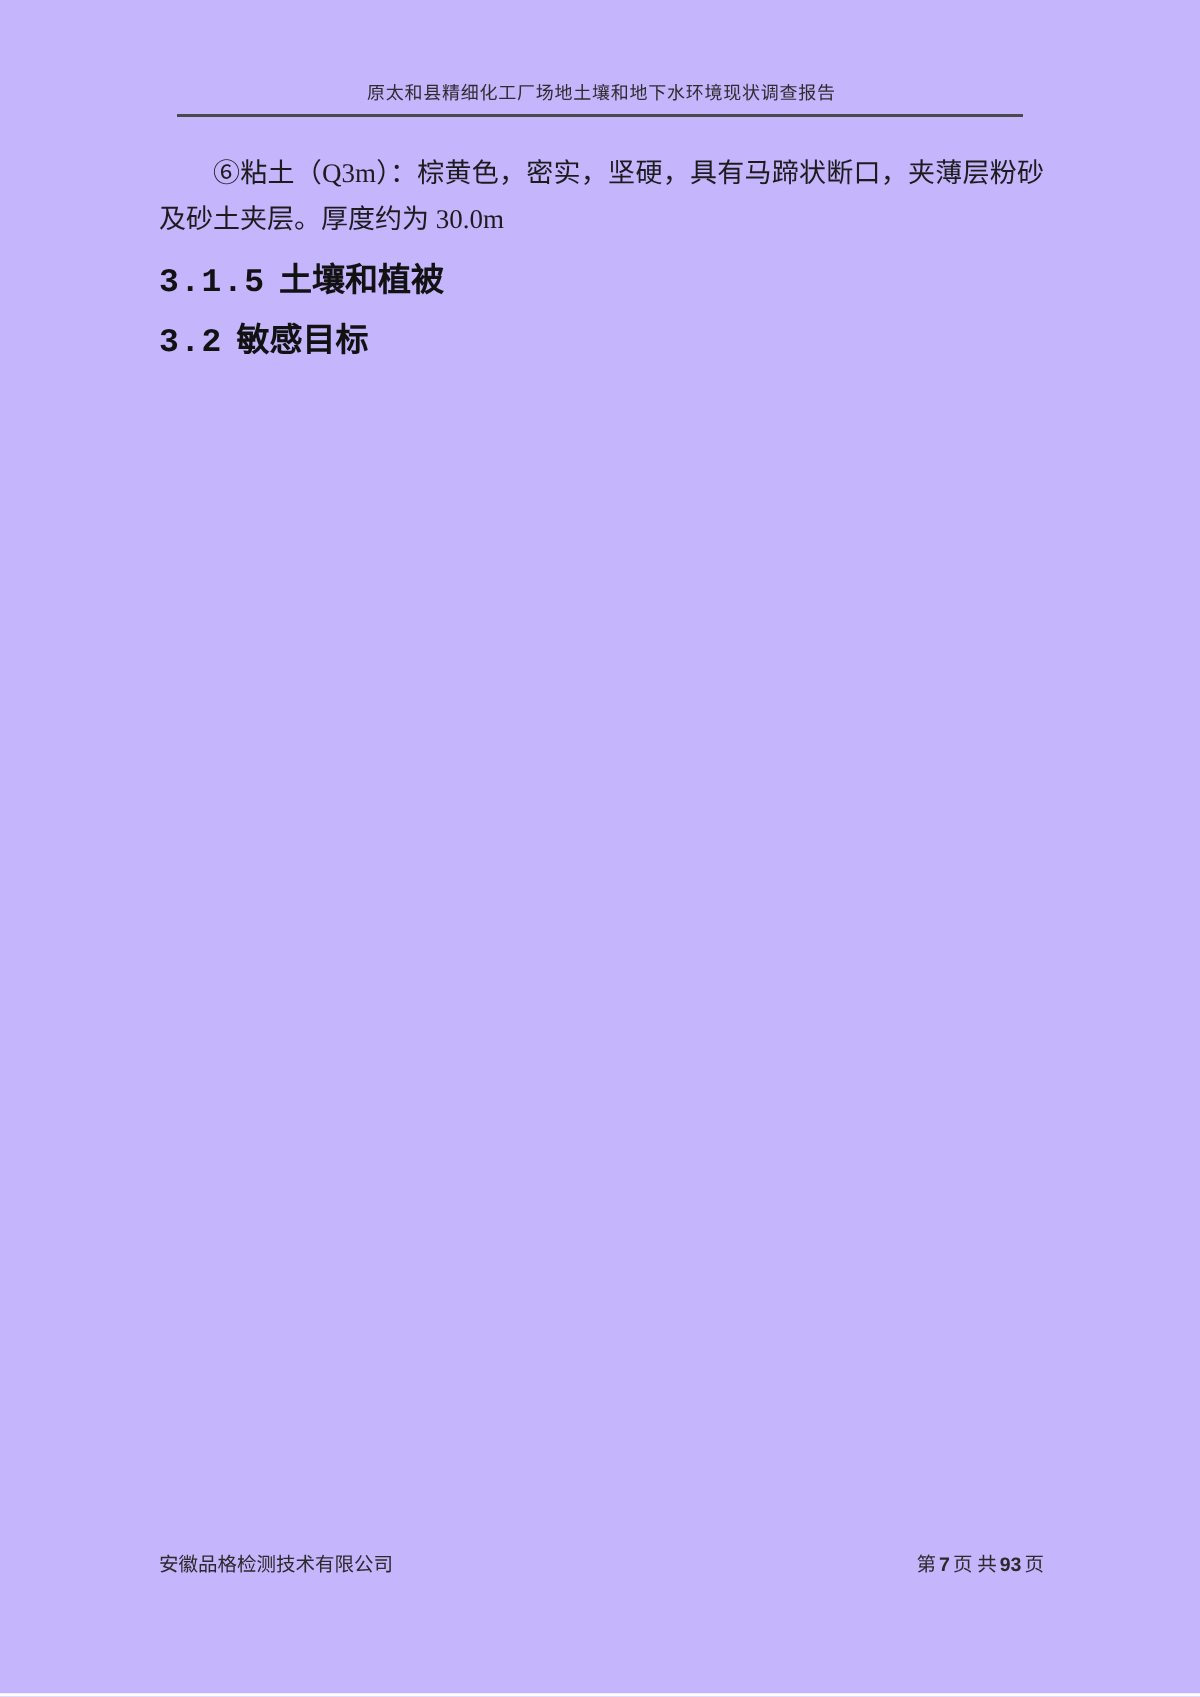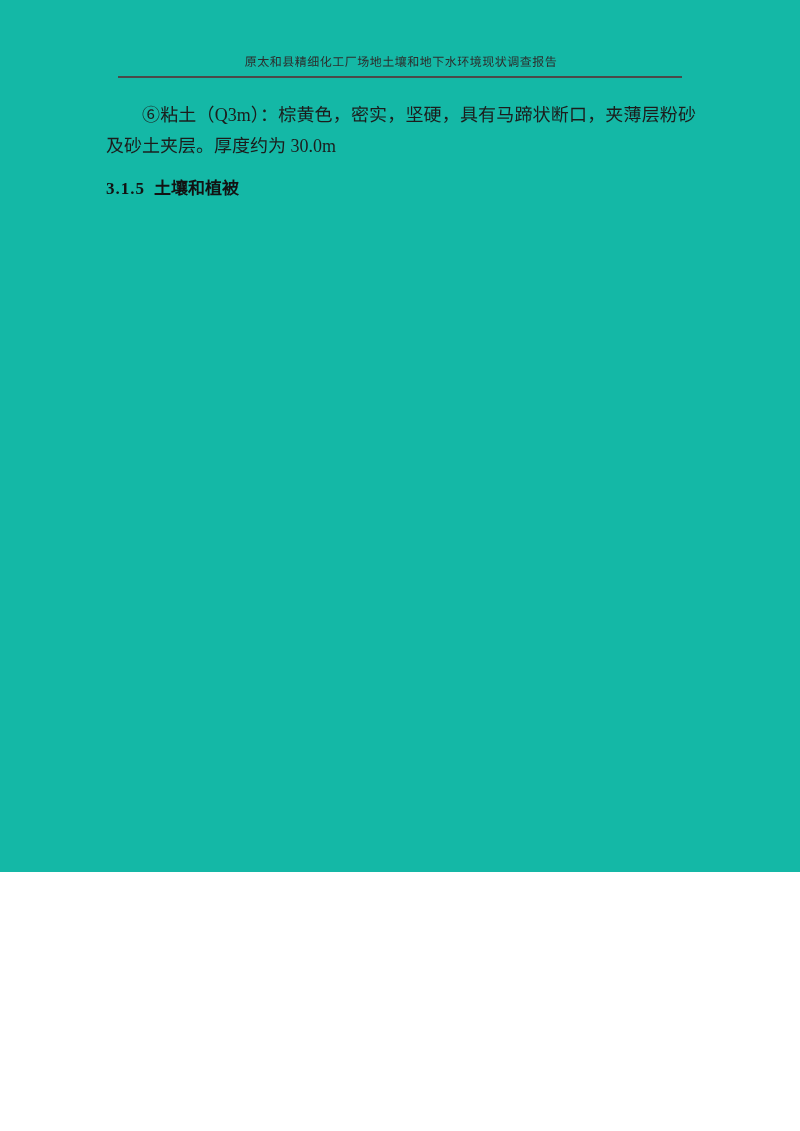--- a/index.html
+++ b/index.html
@@ -3,22 +3,22 @@
 <meta charset="utf-8">
 <style>
   html, body {
     margin: 0;
     padding: 0;
     background: #ffffff;
   }
   .page {
     position: relative;
     width: 800px;
-    height: 872px;
-    background: #14b8a6;
+    height: 1129px;
+    background: #c4b5fd;
     overflow: hidden;
     font-family: "Liberation Serif", "DejaVu Serif", serif;
     color: #1c1c1c;
   }
   
   .page-header {
     padding-top: 52px;
     margin: 0 104px 0 106px;
   }
   .header-title {
@@ -40,23 +40,23 @@
   .para {
     margin: 0;
     font-size: 18px;
     line-height: 31px;
     text-align: justify;
     text-indent: 2em;
     color: #1c1c1c;
   }
   .section-heading {
     margin: 14px 0 6px 0;
-    font-family: Liberation Serif, serif;
+    font-family: Liberation Mono, monospace;
     font-weight: bold;
-    font-size: 17px;
+    font-size: 22px;
     line-height: 26px;
     color: #121212;
   }
   .sec-num {
     margin-right: 9px;
     letter-spacing: 1px;
   }
   
   .page-footer {
     position: absolute;
@@ -90,20 +90,23 @@
 
     <p class="para">⑥粘土（Q3m）：棕黄色，密实，坚硬，具有马蹄状断口，夹薄层粉砂及砂土夹层。厚度约为 30.0m</p>
 
 
 
     <h2 class="section-heading">
       <span class="sec-num">3.1.5</span><span class="sec-title">土壤和植被</span>
     </h2>
 
 
+    <h2 class="section-heading">
+      <span class="sec-num">3.2</span><span class="sec-title">敏感目标</span>
+    </h2>
 
 
   </main>
 
   <footer class="page-footer">
     <span class="footer-company">安徽品格检测技术有限公司</span>
     <span class="footer-page">
       <span>第</span><span class="num">7</span><span>页 共</span><span class="num">93</span><span>页</span>
     </span>
   </footer>

